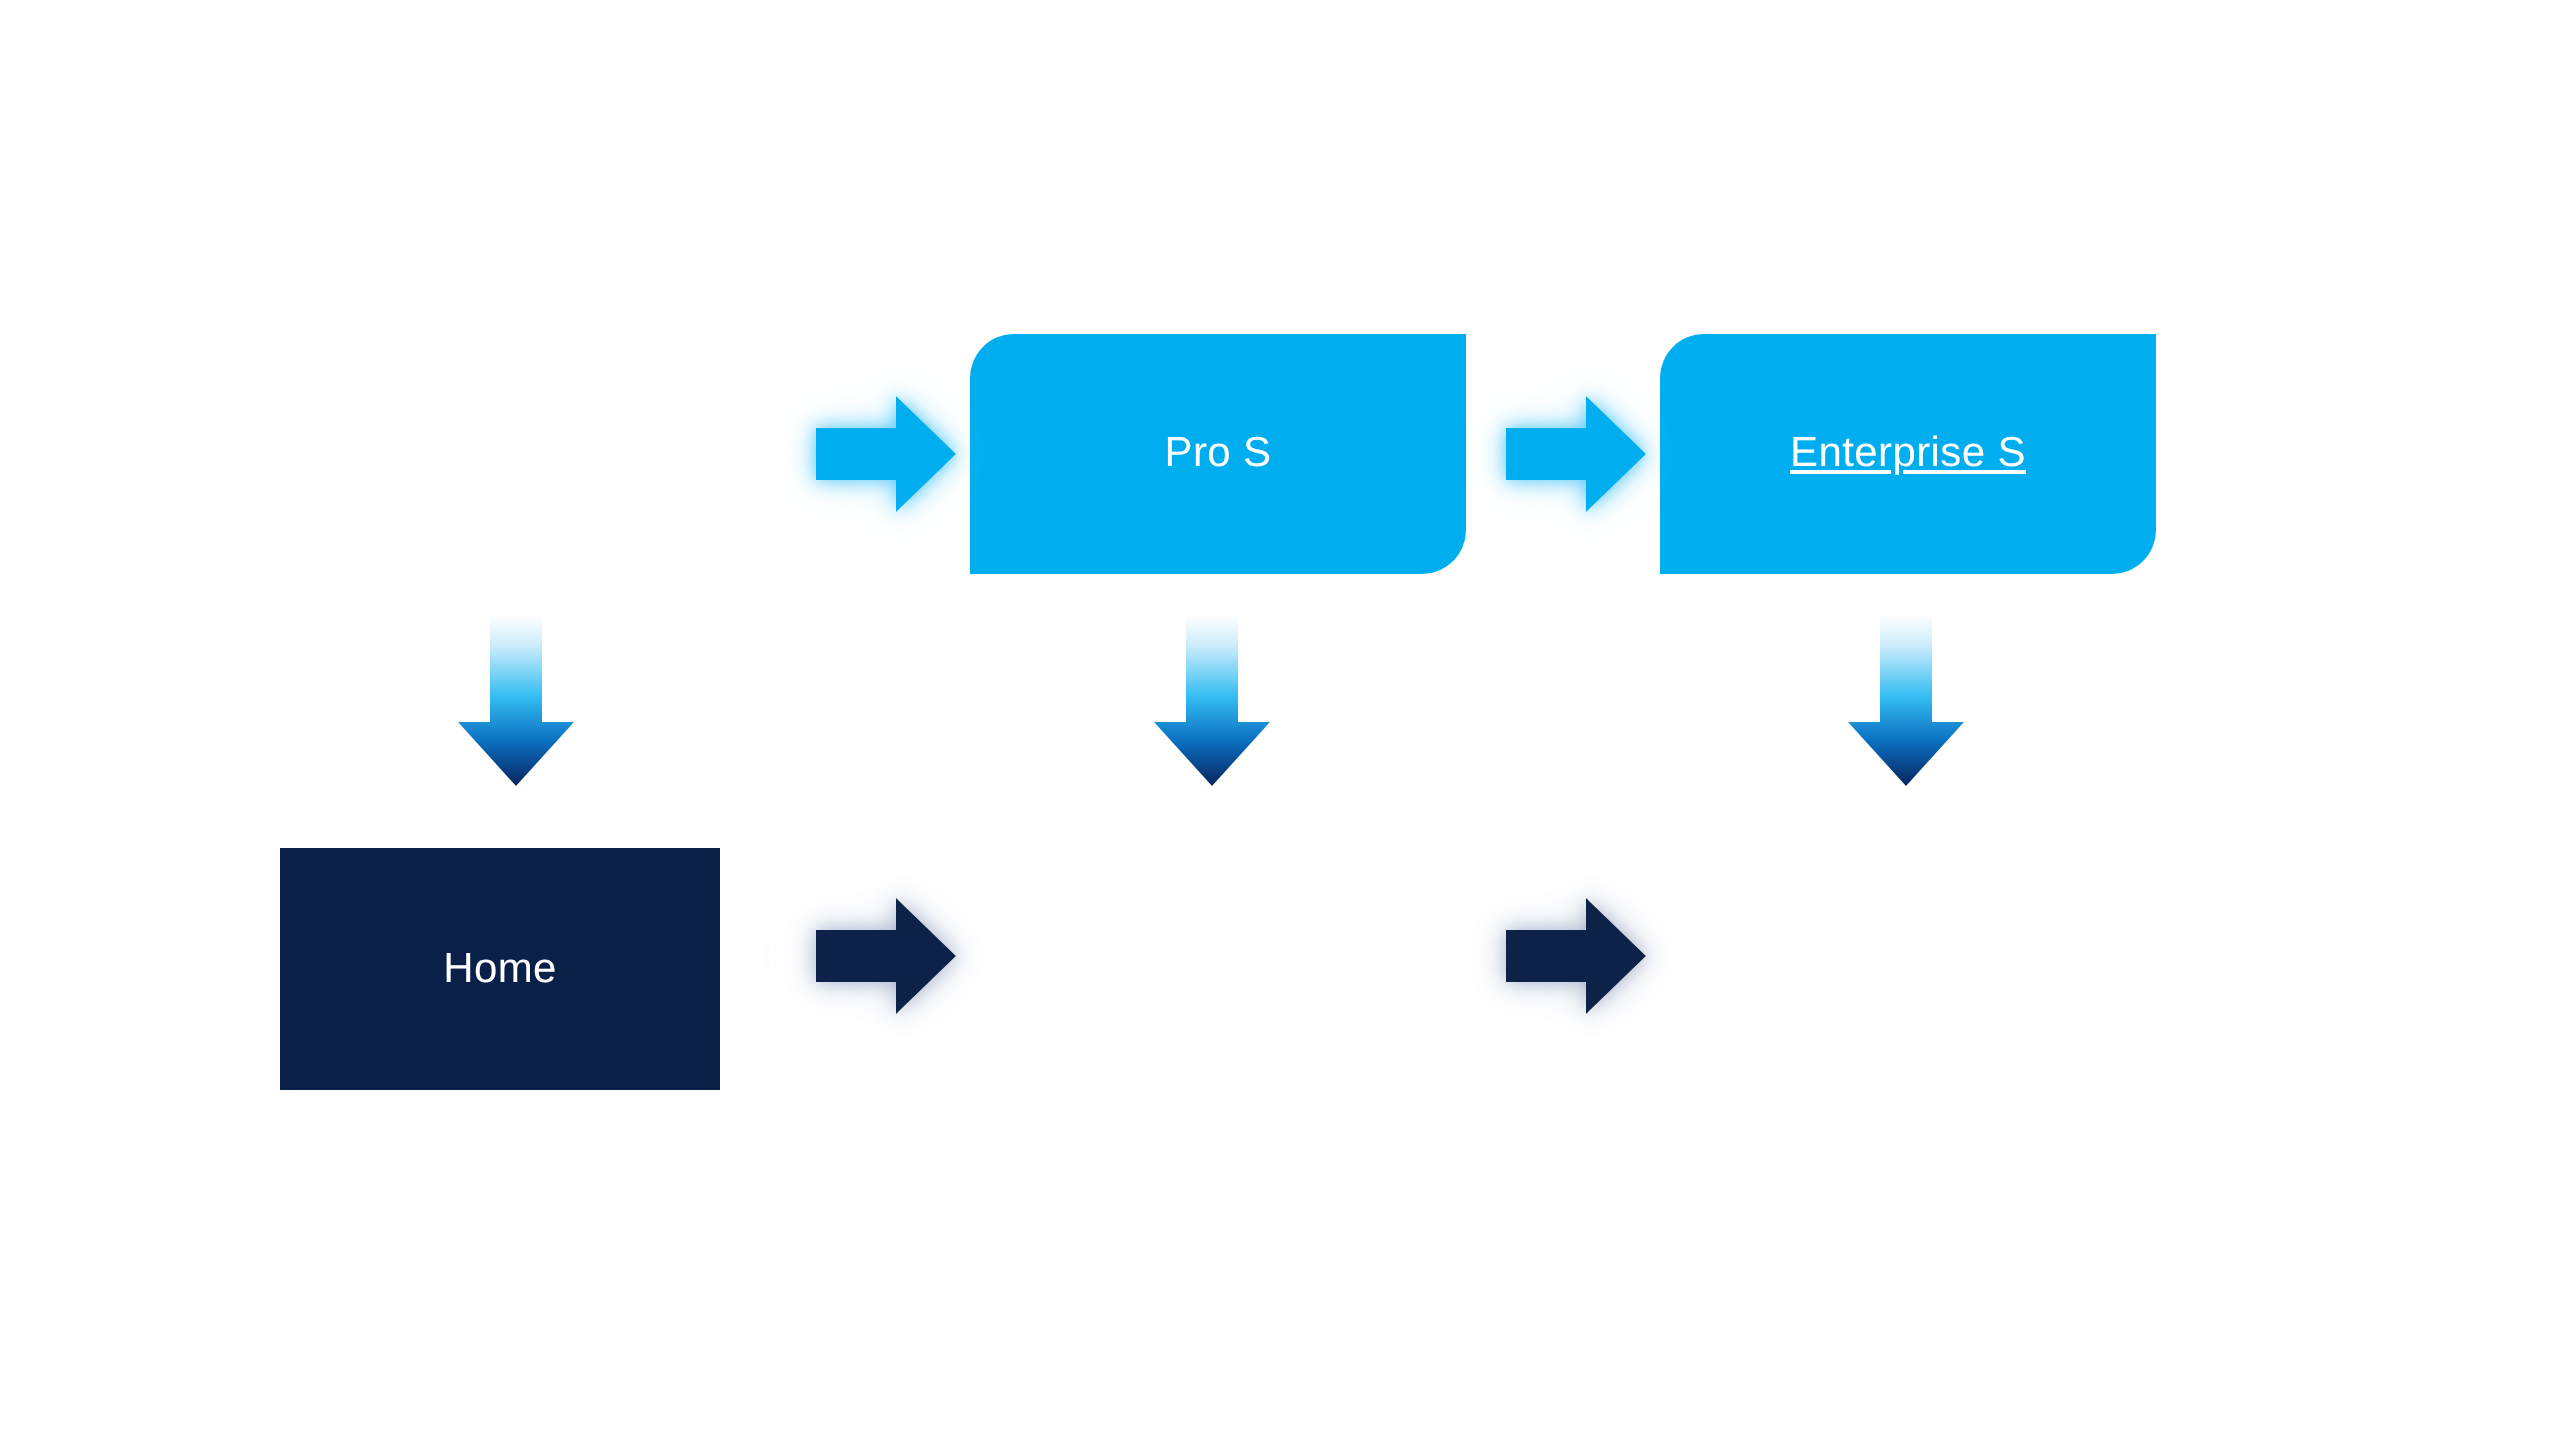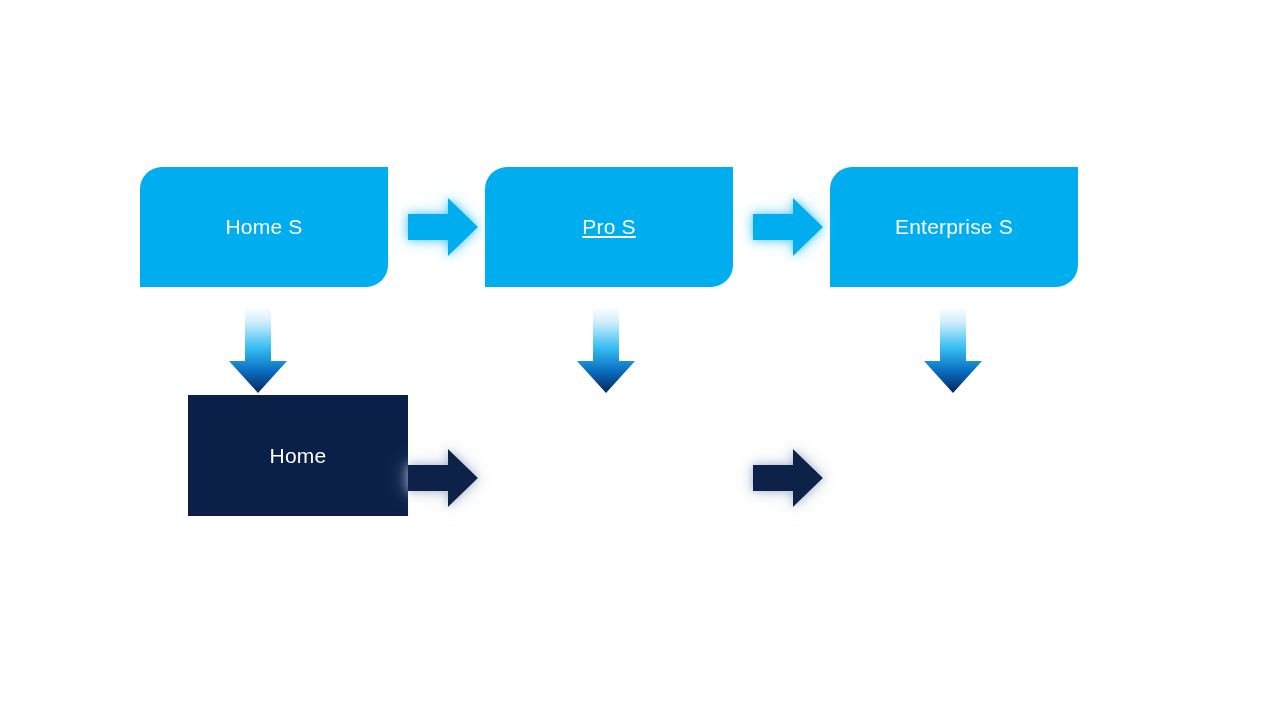--- a/index.html
+++ b/index.html
@@ -45,29 +45,28 @@
     height: 120px;
     top: 167px;
     background: #00AEEF;
     
     border-radius: 22px 0px 22px 0px;
   }
 
   .node-bottom {
     width: 220px;
     height: 121px;
-    top: 395px;
+    top: 424px;
     background: #0A2049;
     border-radius: 0;
-    margin-left: 48px;
   }
 
   .col-1 { left: 140px; }
-  .col-2 { left: 485px; text-decoration: underline; }
-  .col-3 { left: 830px; }
+  .col-2 { left: 485px; }
+  .col-3 { left: 830px; text-decoration: underline; }
 
   .node-label {
     display: block;
     text-align: center;
     pointer-events: none;
   }
 
   
   .arrow-h {
     position: absolute;
@@ -102,23 +101,20 @@
   }
   .arrow-v-1 { left: 225px; }
   .arrow-v-2 { left: 573px; }
   .arrow-v-3 { left: 920px; }
 </style>
 </head>
 <body>
 
 <div id="canvas">
 
-  <div class="node node-top col-1">
-    <span class="node-label">Home S</span>
-  </div>
 
   <div class="node node-top col-2">
     <span class="node-label">Pro S</span>
   </div>
 
   <div class="node node-top col-3">
     <span class="node-label">Enterprise S</span>
   </div>
 
   <div class="arrow-h arrow-h-1">

